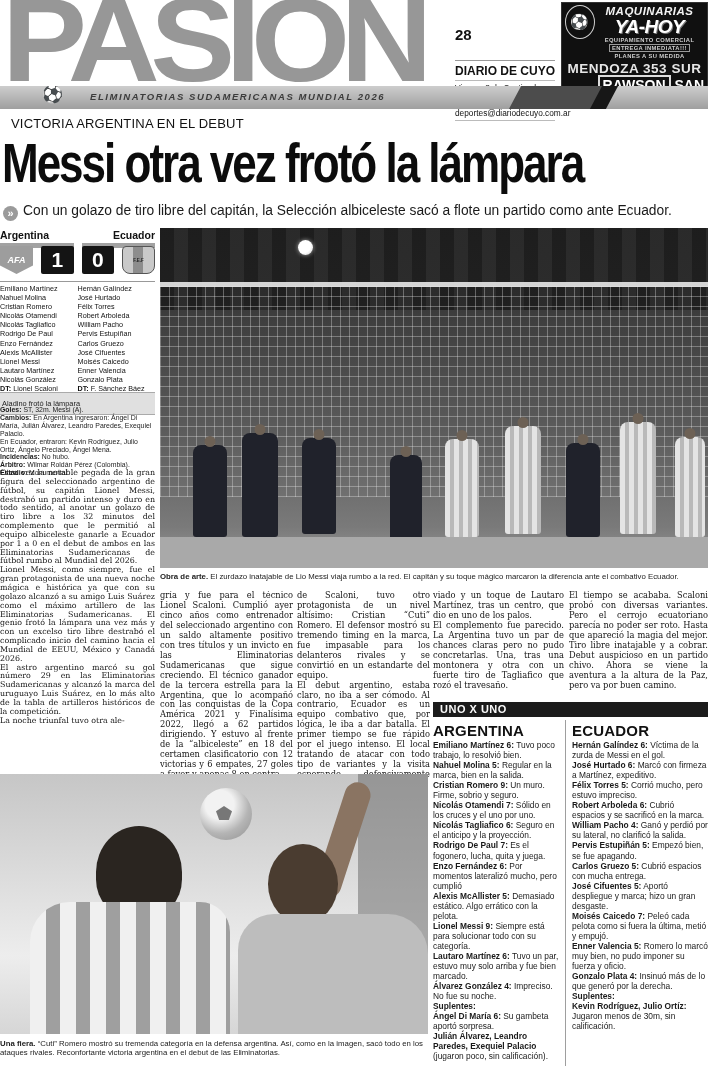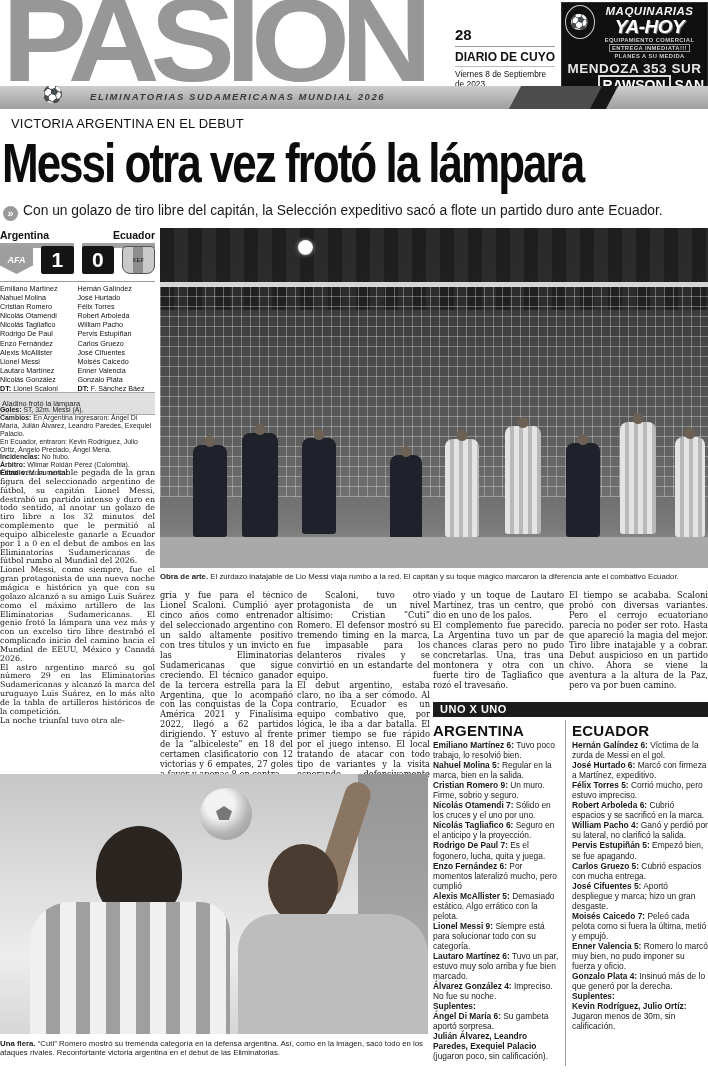--- a/index.html
+++ b/index.html
@@ -7,21 +7,21 @@
   #page { position:relative; width:708px; height:1073px; background:#fff; overflow:hidden;
           font-family:"Liberation Sans",sans-serif; color:#111; margin:0 auto; }
   .abs { position:absolute; }
 
   
   #pasion { left:2px; top:-14px; width:450px; height:100px;
     font-size:118px; font-weight:bold; letter-spacing:-9px; color:#979797;
     transform:scaleX(1.08); transform-origin:left top;
     text-shadow:3px 0 0 #fff, -2px 0 0 #fff; line-height:0.92; }
   #mh-info { left:455px; top:26px; width:100px; }
-  #mh-info .num { font-size:15px; font-weight:bold; border-bottom:1px solid #999; padding-bottom:3px; margin-bottom:3px; }
+  #mh-info .num { font-size:15px; font-weight:bold; border-bottom:1px solid #999; padding-bottom:17px; margin-bottom:3px; }
   #mh-info .paper { font-size:12px; font-weight:bold; border-bottom:1px solid #bbb; padding-bottom:2px; margin-bottom:2px; }
   #mh-info .line { font-size:8.3px; border-bottom:1px solid #bbb; padding-bottom:2px; margin-bottom:2px; }
 
   
   #ad { left:561px; top:2px; width:147px; height:86px; background:#101010; color:#eee;
         border:1px solid #333; padding:2px 3px; overflow:hidden; }
   #ad .row1 { display:flex; align-items:flex-start; }
   #ad-badge { width:30px; height:34px; border:1px solid #cfcfcf; border-radius:50%;
         display:flex; align-items:center; justify-content:center; font-size:15px; color:#ddd; flex:0 0 30px; }
   #ad .brandcol { flex:1; text-align:center; }
@@ -168,21 +168,21 @@
   <div class="abs" id="banner">
     <div id="banner-icon">⚽</div>
     <div id="banner-text">ELIMINATORIAS SUDAMERICANAS MUNDIAL 2026</div>
     <div class="banner-shape1"></div>
     <div class="banner-shape2"></div>
   </div>
 
   <div class="abs" id="kicker">VICTORIA ARGENTINA EN EL DEBUT</div>
   <div class="abs" id="headline">Messi otra vez frotó la lámpara</div>
   <div class="abs" id="subhead">
-    <span id="subhead-icon">»</span><span>Con un golazo de tiro libre del capitán, la Selección expeditivo sacó a flote un partido duro ante Ecuador.</span>
+    <span id="subhead-icon">»</span><span>Con un golazo de tiro libre del capitán, la Selección albiceleste sacó a flote un partido como ante Ecuador.</span>
   </div>
 
   <div class="abs" id="score-head">
     <div class="t home">Argentina</div>
     <div class="t away">Ecuador</div>
   </div>
   <div class="abs" id="score-row">
     <div class="crest" id="afa-crest">AFA</div>
     <div class="scorebox">1</div>
     <div class="scorebox">0</div>

